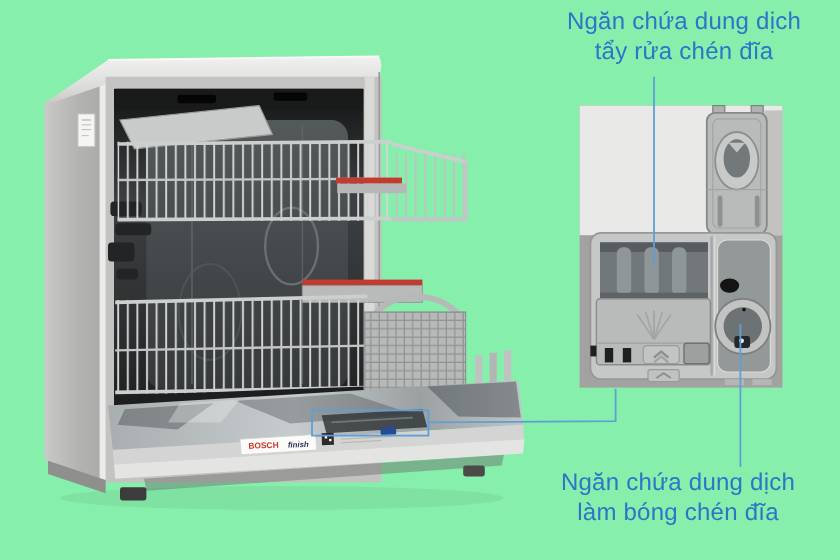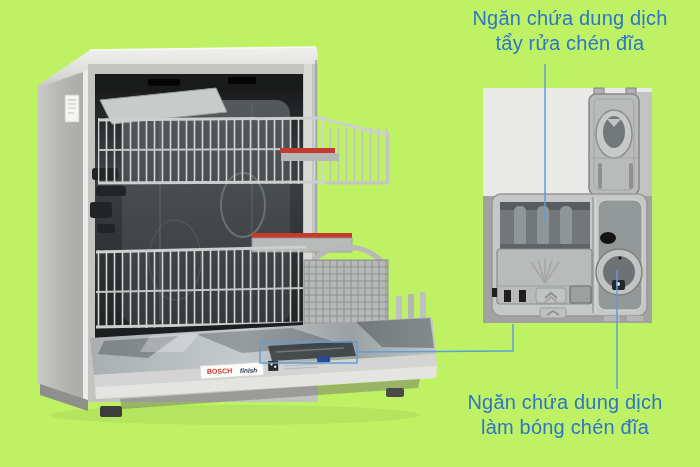--- a/index.html
+++ b/index.html
@@ -1,17 +1,17 @@
 <!DOCTYPE html>
 <html><head>
 <meta charset="utf-8">
 <style>
   html,body{margin:0;padding:0;background:#ffffff;}
   .stage{
-    position:relative;width:700px;height:467px;background:#bef264;overflow:hidden;
+    position:relative;width:700px;height:467px;background:#86efac;overflow:hidden;
     font-family:"Liberation Sans","DejaVu Sans",sans-serif;
   }
   .scene{position:absolute;left:0;top:0;}
   .callout-label{
     position:absolute;text-align:center;color:#2e74c9;
     font-size:20px;line-height:24.5px;font-weight:400;letter-spacing:0.2px;
   }
   .callout-label .cl-line{display:block;}
   #label-detergent{left:430px;top:6px;width:280px;}
   #label-rinse{left:425px;top:390px;width:280px;}

